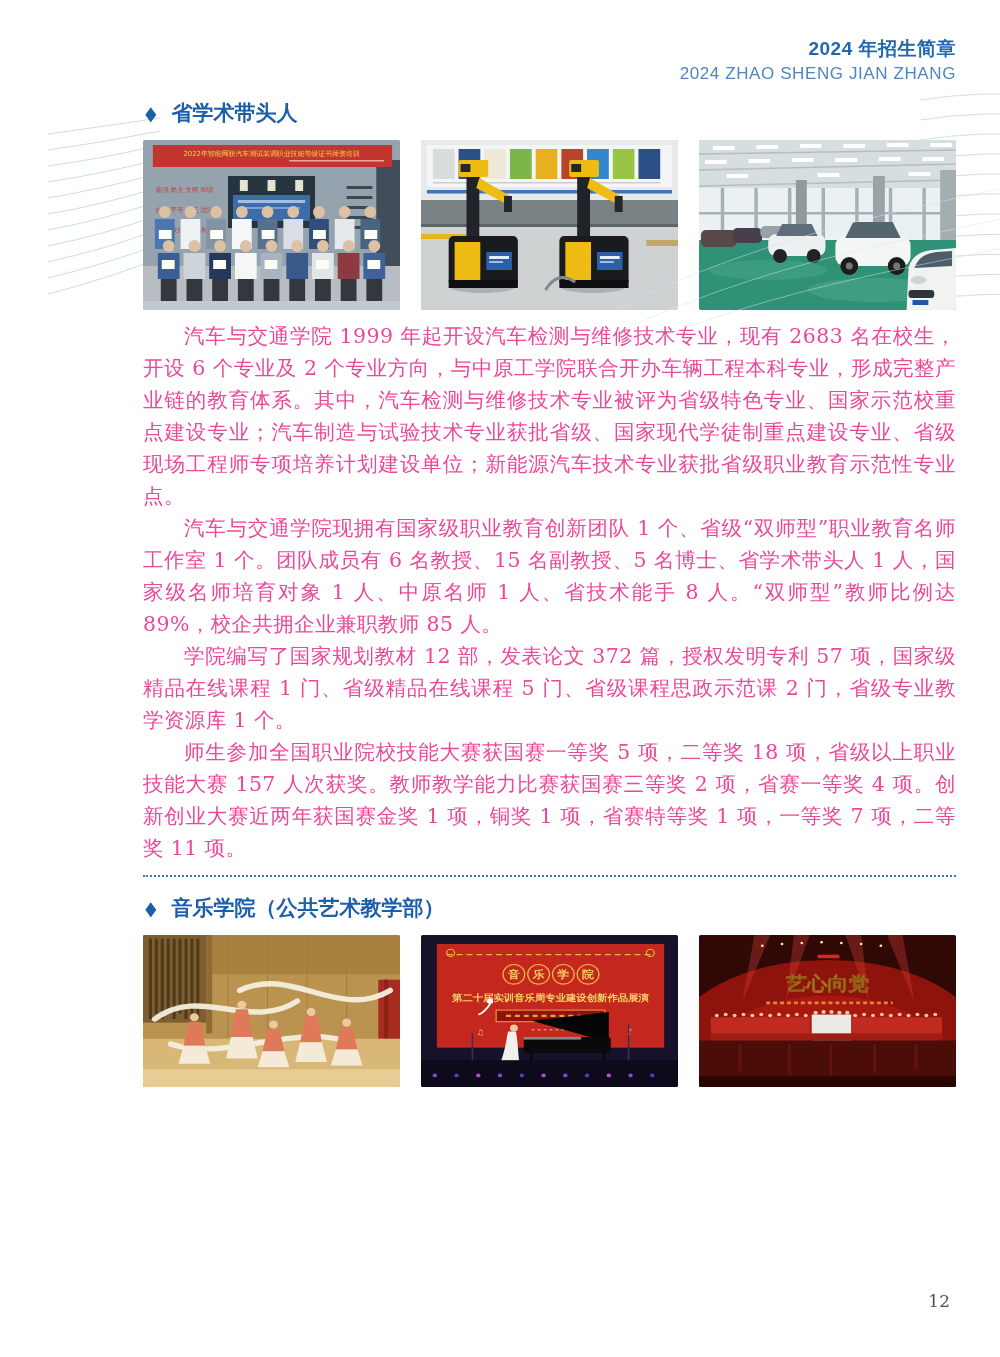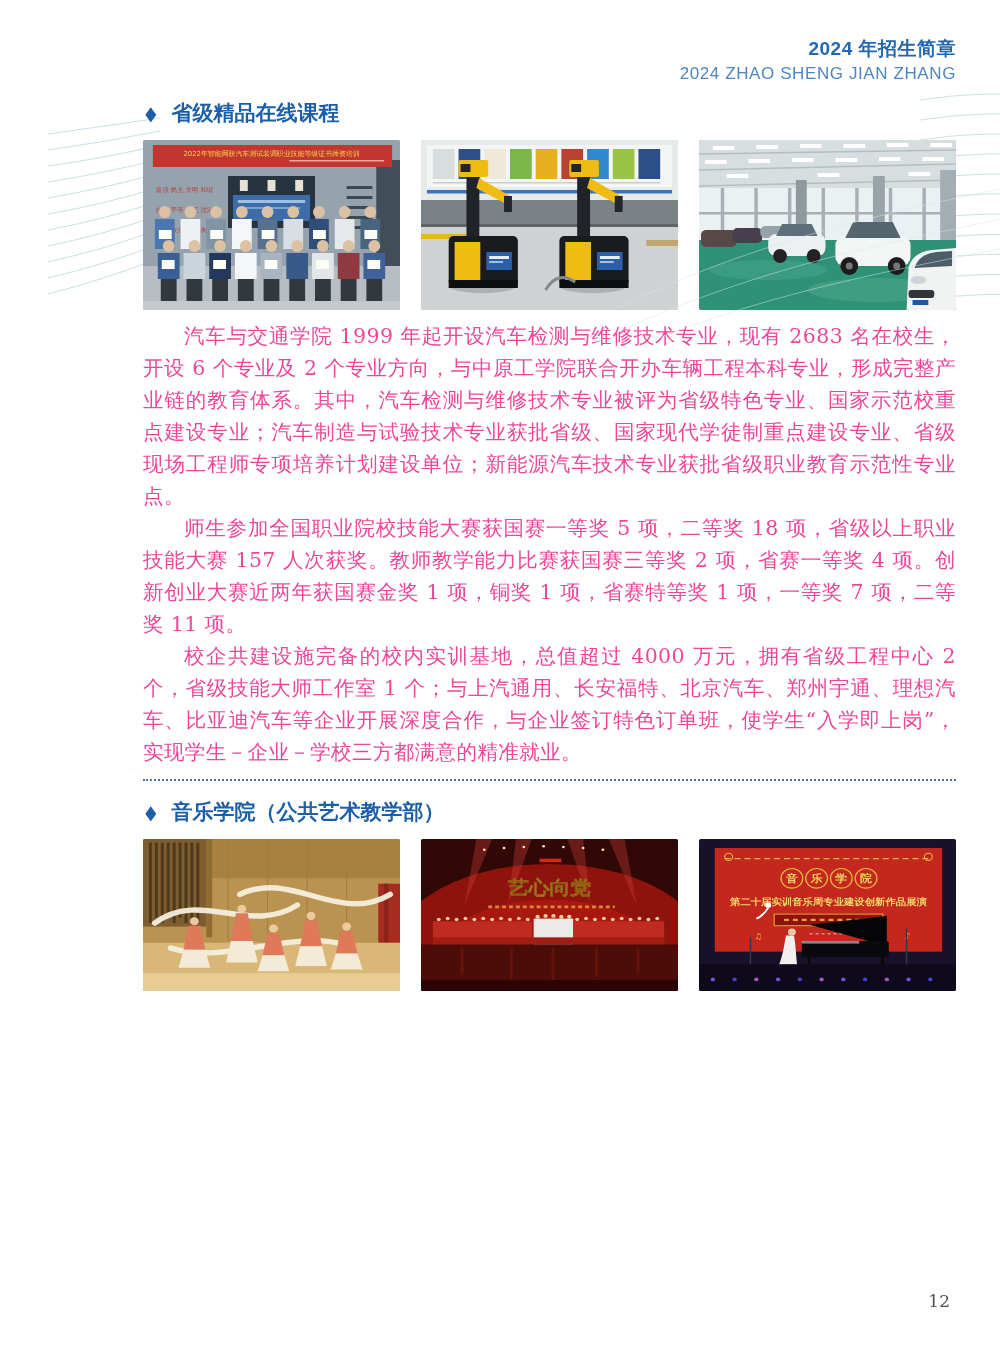--- a/index.html
+++ b/index.html
@@ -88,21 +88,21 @@
   <div class="content">
 
     <header class="hdr">
       <div class="hdr-title">2024 年招生简章</div>
       <div class="hdr-sub">2024 ZHAO SHENG JIAN ZHANG</div>
     </header>
 
     <section>
       <h2 class="sec-h">
         <span class="diamond">◆</span>
-        <span>省级精品在线课程</span>
+        <span>省学术带头人</span>
       </h2>
 
       <div class="photo-row">
 
         <figure class="photo">
           <svg class="psvg" viewBox="0 0 260 170" preserveAspectRatio="none">
             <rect width="260" height="170" fill="#95a3ae"></rect>
             <rect y="126" width="260" height="44" fill="#b7bdc2"></rect>
             <rect x="236" y="20" width="24" height="106" fill="#414d58"></rect>
             <rect x="10" y="5" width="242" height="22" fill="#c2362f"></rect>
@@ -305,22 +305,23 @@
               <ellipse cx="222" cy="140" rx="8" ry="4" fill="#cdd3d6"></ellipse>
               <rect x="212" y="150" width="26" height="8" rx="3" fill="#2e3438"></rect>
               <rect x="216" y="160" width="16" height="5" fill="#2255aa"></rect>
             </g>
           </svg>
         </figure>
       </div>
 
       <div class="body-text">
         <p>汽车与交通学院 1999 年起开设汽车检测与维修技术专业，现有 2683 名在校生，开设 6 个专业及 2 个专业方向，与中原工学院联合开办车辆工程本科专业，形成完整产业链的教育体系。其中，汽车检测与维修技术专业被评为省级特色专业、国家示范校重点建设专业；汽车制造与试验技术专业获批省级、国家现代学徒制重点建设专业、省级现场工程师专项培养计划建设单位；新能源汽车技术专业获批省级职业教育示范性专业点。</p>
+        <p>汽车与交通学院现拥有国家级职业教育创新团队 1 个、省级“双师型”职业教育名师工作室 1 个。团队成员有 6 名教授、15 名副教授、5 名博士、省学术带头人 1 人，国家级名师培育对象 1 人、中原名师 1 人、省技术能手 8 人。“双师型”教师比例达 89%，校企共拥企业兼职教师 85 人。</p>
+        <p>学院编写了国家规划教材 12 部，发表论文 372 篇，授权发明专利 57 项，国家级精品在线课程 1 门、省级精品在线课程 5 门、省级课程思政示范课 2 门，省级专业教学资源库 1 个。</p>
         <p>师生参加全国职业院校技能大赛获国赛一等奖 5 项，二等奖 18 项，省级以上职业技能大赛 157 人次获奖。教师教学能力比赛获国赛三等奖 2 项，省赛一等奖 4 项。创新创业大赛近两年获国赛金奖 1 项，铜奖 1 项，省赛特等奖 1 项，一等奖 7 项，二等奖 11 项。</p>
-        <p>校企共建设施完备的校内实训基地，总值超过 4000 万元，拥有省级工程中心 2 个，省级技能大师工作室 1 个；与上汽通用、长安福特、北京汽车、郑州宇通、理想汽车、比亚迪汽车等企业开展深度合作，与企业签订特色订单班，使学生“入学即上岗”，实现学生－企业－学校三方都满意的精准就业。</p>
       </div>
     </section>
 
     <hr class="dotted-divider">
 
     <section>
       <h2 class="sec-h" style="margin-top:17px;">
         <span class="diamond">◆</span>
         <span>音乐学院（公共艺术教学部）</span>
       </h2>
@@ -368,20 +369,73 @@
                 <path d="M89,114 L111,114 L116,138 L84,138 Z" fill="#f3ead8"></path>
               <circle cx="132" cy="100" r="4.5" fill="#ecca9f"></circle>
               <path d="M126,105 L138,105 L143,130 L121,130 Z" fill="#e0795a"></path>
                 <path d="M121,130 L143,130 L148,148 L116,148 Z" fill="#f3ead8"></path>
               <circle cx="170" cy="86" r="4.5" fill="#ecca9f"></circle>
               <path d="M164,91 L176,91 L181,120 L159,120 Z" fill="#e0795a"></path>
                 <path d="M159,120 L181,120 L186,142 L154,142 Z" fill="#f3ead8"></path>
               <circle cx="206" cy="98" r="4.5" fill="#ecca9f"></circle>
               <path d="M200,103 L212,103 L217,128 L195,128 Z" fill="#e0795a"></path>
                 <path d="M195,128 L217,128 L222,146 L190,146 Z" fill="#f3ead8"></path>
+            </g>
+          </svg>
+        </figure>
+
+        <figure class="photo">
+          <svg class="psvg" viewBox="0 0 260 170" preserveAspectRatio="none">
+            <rect width="260" height="170" fill="#171129"></rect>
+            <rect x="16" y="10" width="230" height="116" fill="#c4271d"></rect>
+            <line x1="26" y1="22" x2="236" y2="22" stroke="#e8b93c" stroke-width="1.5" stroke-dasharray="6 4"></line>
+            <circle cx="30" cy="20" r="4" fill="none" stroke="#e8b93c" stroke-width="1.2"></circle>
+            <circle cx="232" cy="20" r="4" fill="none" stroke="#e8b93c" stroke-width="1.2"></circle>
+            <g fill="none" stroke="#e8b93c" stroke-width="1.3">
+              <circle cx="94" cy="44" r="11"></circle>
+                <circle cx="119" cy="44" r="11"></circle>
+                <circle cx="144" cy="44" r="11"></circle>
+                <circle cx="169" cy="44" r="11"></circle>
+            </g>
+            <text x="88" y="48" font-size="12" letter-spacing="13" fill="#f5d060" font-weight="bold">音乐学院</text>
+            <text x="131" y="74" font-size="10.5" fill="#f6d469" text-anchor="middle" font-weight="bold">第二十届实训音乐周专业建设创新作品展演</text>
+            <rect x="76" y="84" width="110" height="13" fill="#8f120c" stroke="#e8b93c" stroke-width="1"></rect>
+            <line x1="86" y1="90.5" x2="176" y2="90.5" stroke="#e8a03c" stroke-width="2.5" stroke-dasharray="5 4"></line>
+            <line x1="112" y1="106" x2="150" y2="106" stroke="#d88" stroke-width="1.5" stroke-dasharray="3 3"></line>
+            <text x="208" y="112" font-size="10" fill="#f0c040">♪</text>
+            <text x="56" y="112" font-size="9" fill="#f0c040">♫</text>
+            <circle cx="70" cy="74" r="3" fill="#fff"></circle>
+            <path d="M70,77 q-6,10 -12,12" stroke="#fff" stroke-width="2" fill="none"></path>
+            <g>
+              <polygon points="112,96 190,86 190,120" fill="#050507"></polygon>
+              <rect x="104" y="114" width="88" height="18" rx="3" fill="#0a0a0c"></rect>
+              <rect x="104" y="114" width="58" height="3" fill="#d8d8d8" opacity=".6"></rect>
+              <rect x="110" y="132" width="3" height="14" fill="#0a0a0c"></rect>
+                <rect x="184" y="132" width="3" height="14" fill="#0a0a0c"></rect>
+            </g>
+            <g>
+              <circle cx="94" cy="104" r="4" fill="#ecc9a2"></circle>
+              <path d="M88,108 C86,120 84,136 78,148 L100,148 C98,132 98,118 96,108 Z" fill="#f2f0ec"></path>
+              <rect x="78" y="148" width="22" height="4" fill="#1c1722"></rect>
+            </g>
+            <line x1="210" y1="100" x2="210" y2="152" stroke="#3a3350" stroke-width="1.5"></line>
+            <line x1="52" y1="110" x2="52" y2="154" stroke="#3a3350" stroke-width="1.5"></line>
+            <rect y="140" width="260" height="30" fill="#0e0a1c"></rect>
+            <g>
+              <circle cx="14" cy="157" r="2.2" fill="#7a4fd8"></circle>
+                <circle cx="36" cy="157" r="2.2" fill="#4a3fd0"></circle>
+              <circle cx="58" cy="157" r="2.2" fill="#b050c8"></circle>
+                <circle cx="80" cy="157" r="2.2" fill="#7a4fd8"></circle>
+              <circle cx="102" cy="157" r="2.2" fill="#4a3fd0"></circle>
+                <circle cx="124" cy="157" r="2.2" fill="#b050c8"></circle>
+              <circle cx="146" cy="157" r="2.2" fill="#7a4fd8"></circle>
+                <circle cx="168" cy="157" r="2.2" fill="#4a3fd0"></circle>
+              <circle cx="190" cy="157" r="2.2" fill="#b050c8"></circle>
+                <circle cx="212" cy="157" r="2.2" fill="#7a4fd8"></circle>
+              <circle cx="234" cy="157" r="2.2" fill="#4a3fd0"></circle>
             </g>
           </svg>
         </figure>
 
         <figure class="photo">
           <svg class="psvg" viewBox="0 0 260 170" preserveAspectRatio="none">
             <rect width="260" height="170" fill="#300805"></rect>
             <ellipse cx="130" cy="120" rx="155" ry="92" fill="#8e130c"></ellipse>
             <ellipse cx="130" cy="130" rx="112" ry="62" fill="#b01a10" opacity=".8"></ellipse>
             <g fill="#d8403a" opacity=".35">
@@ -440,73 +494,20 @@
             <g fill="#7a1810" opacity=".55">
               <rect x="40" y="122" width="3" height="30"></rect>
                 <rect x="90" y="122" width="3" height="34"></rect>
               <rect x="132" y="122" width="3" height="36"></rect>
                 <rect x="176" y="122" width="3" height="32"></rect>
               <rect x="218" y="122" width="3" height="28"></rect>
             </g>
             <rect y="158" width="260" height="12" fill="#2a0504"></rect>
           </svg>
         </figure>
-
-        <figure class="photo">
-          <svg class="psvg" viewBox="0 0 260 170" preserveAspectRatio="none">
-            <rect width="260" height="170" fill="#171129"></rect>
-            <rect x="16" y="10" width="230" height="116" fill="#c4271d"></rect>
-            <line x1="26" y1="22" x2="236" y2="22" stroke="#e8b93c" stroke-width="1.5" stroke-dasharray="6 4"></line>
-            <circle cx="30" cy="20" r="4" fill="none" stroke="#e8b93c" stroke-width="1.2"></circle>
-            <circle cx="232" cy="20" r="4" fill="none" stroke="#e8b93c" stroke-width="1.2"></circle>
-            <g fill="none" stroke="#e8b93c" stroke-width="1.3">
-              <circle cx="94" cy="44" r="11"></circle>
-                <circle cx="119" cy="44" r="11"></circle>
-                <circle cx="144" cy="44" r="11"></circle>
-                <circle cx="169" cy="44" r="11"></circle>
-            </g>
-            <text x="88" y="48" font-size="12" letter-spacing="13" fill="#f5d060" font-weight="bold">音乐学院</text>
-            <text x="131" y="74" font-size="10.5" fill="#f6d469" text-anchor="middle" font-weight="bold">第二十届实训音乐周专业建设创新作品展演</text>
-            <rect x="76" y="84" width="110" height="13" fill="#8f120c" stroke="#e8b93c" stroke-width="1"></rect>
-            <line x1="86" y1="90.5" x2="176" y2="90.5" stroke="#e8a03c" stroke-width="2.5" stroke-dasharray="5 4"></line>
-            <line x1="112" y1="106" x2="150" y2="106" stroke="#d88" stroke-width="1.5" stroke-dasharray="3 3"></line>
-            <text x="208" y="112" font-size="10" fill="#f0c040">♪</text>
-            <text x="56" y="112" font-size="9" fill="#f0c040">♫</text>
-            <circle cx="70" cy="74" r="3" fill="#fff"></circle>
-            <path d="M70,77 q-6,10 -12,12" stroke="#fff" stroke-width="2" fill="none"></path>
-            <g>
-              <polygon points="112,96 190,86 190,120" fill="#050507"></polygon>
-              <rect x="104" y="114" width="88" height="18" rx="3" fill="#0a0a0c"></rect>
-              <rect x="104" y="114" width="58" height="3" fill="#d8d8d8" opacity=".6"></rect>
-              <rect x="110" y="132" width="3" height="14" fill="#0a0a0c"></rect>
-                <rect x="184" y="132" width="3" height="14" fill="#0a0a0c"></rect>
-            </g>
-            <g>
-              <circle cx="94" cy="104" r="4" fill="#ecc9a2"></circle>
-              <path d="M88,108 C86,120 84,136 78,148 L100,148 C98,132 98,118 96,108 Z" fill="#f2f0ec"></path>
-              <rect x="78" y="148" width="22" height="4" fill="#1c1722"></rect>
-            </g>
-            <line x1="210" y1="100" x2="210" y2="152" stroke="#3a3350" stroke-width="1.5"></line>
-            <line x1="52" y1="110" x2="52" y2="154" stroke="#3a3350" stroke-width="1.5"></line>
-            <rect y="140" width="260" height="30" fill="#0e0a1c"></rect>
-            <g>
-              <circle cx="14" cy="157" r="2.2" fill="#7a4fd8"></circle>
-                <circle cx="36" cy="157" r="2.2" fill="#4a3fd0"></circle>
-              <circle cx="58" cy="157" r="2.2" fill="#b050c8"></circle>
-                <circle cx="80" cy="157" r="2.2" fill="#7a4fd8"></circle>
-              <circle cx="102" cy="157" r="2.2" fill="#4a3fd0"></circle>
-                <circle cx="124" cy="157" r="2.2" fill="#b050c8"></circle>
-              <circle cx="146" cy="157" r="2.2" fill="#7a4fd8"></circle>
-                <circle cx="168" cy="157" r="2.2" fill="#4a3fd0"></circle>
-              <circle cx="190" cy="157" r="2.2" fill="#b050c8"></circle>
-                <circle cx="212" cy="157" r="2.2" fill="#7a4fd8"></circle>
-              <circle cx="234" cy="157" r="2.2" fill="#4a3fd0"></circle>
-            </g>
-          </svg>
-        </figure>
       </div>
 
     </section>
 
   </div>
 
   <div class="page-number">12</div>
 </div>
 
 </body></html>

